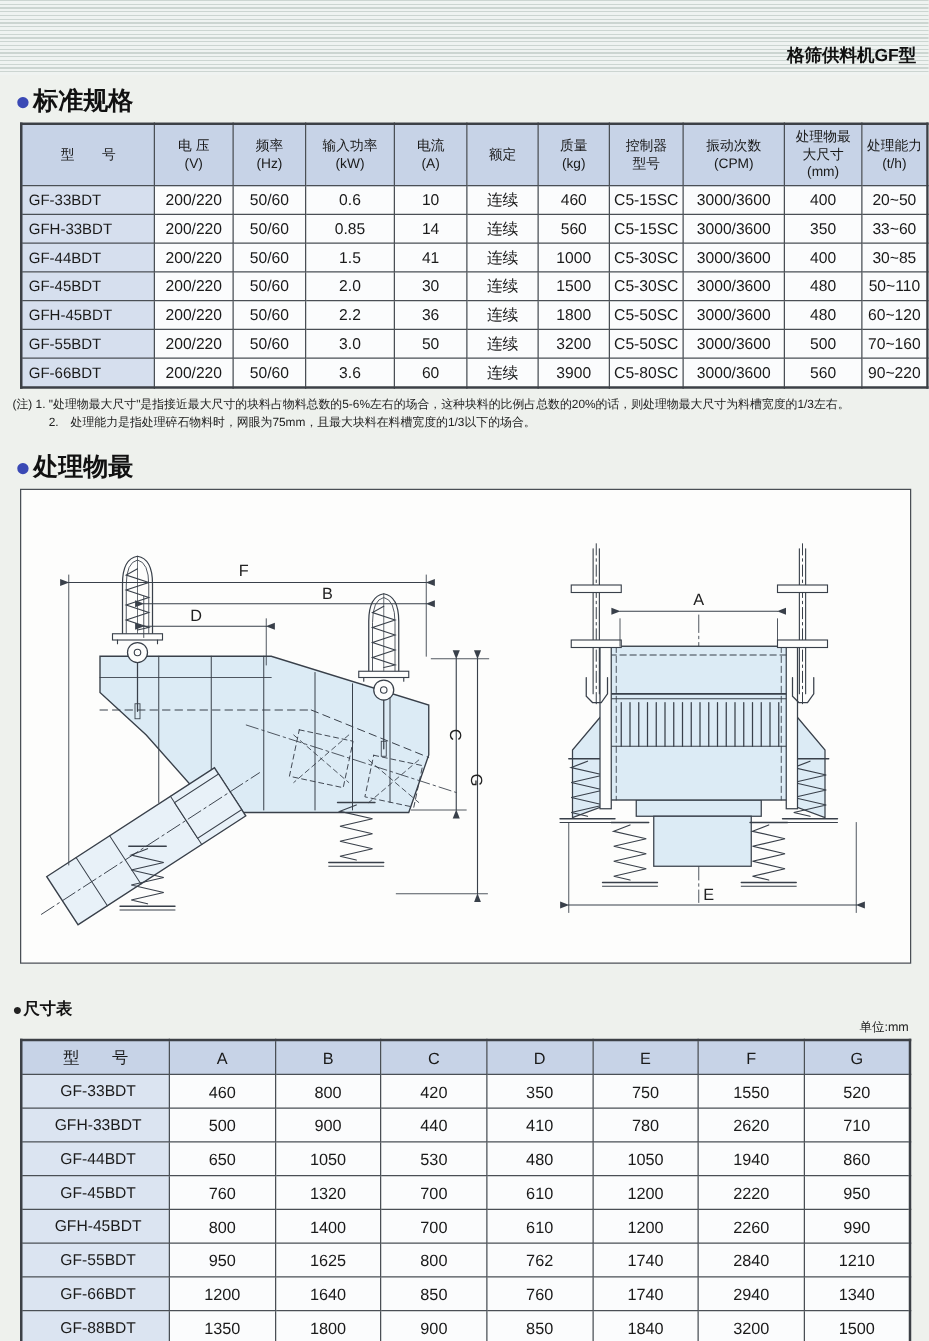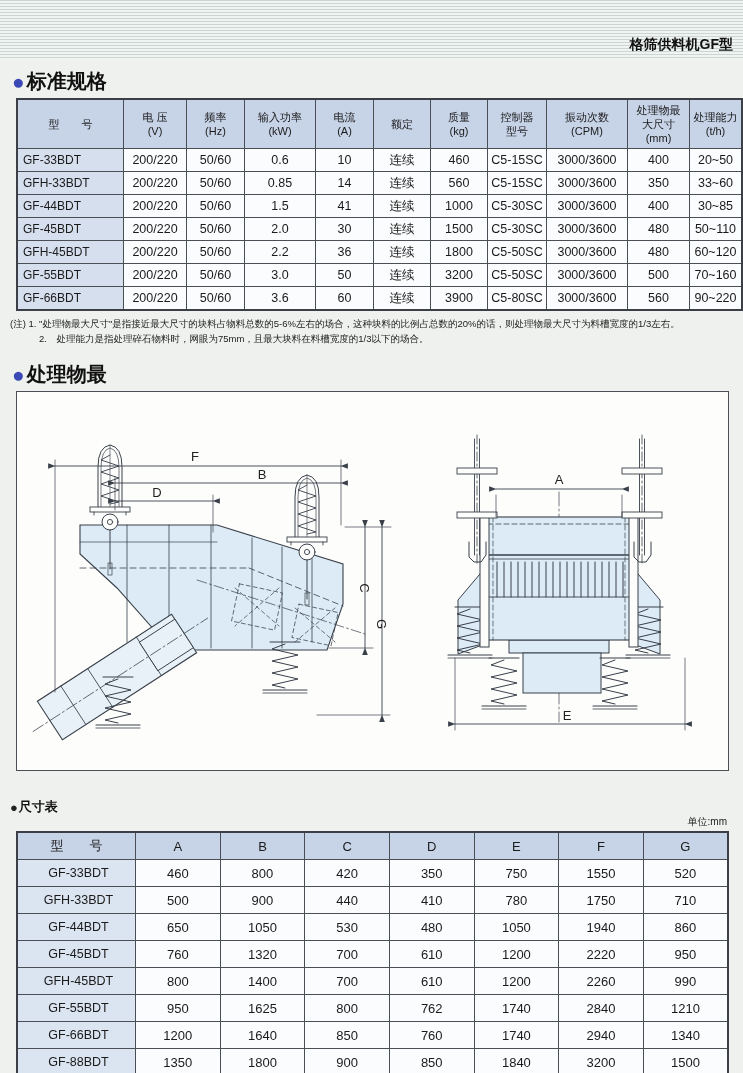--- a/index.html
+++ b/index.html
@@ -382,21 +382,21 @@
           <td>1550</td>
           <td>520</td>
         </tr>
         <tr>
           <td class="model">GFH-33BDT</td>
           <td>500</td>
           <td>900</td>
           <td>440</td>
           <td>410</td>
           <td>780</td>
-          <td>1750</td>
+          <td>2620</td>
           <td>710</td>
         </tr>
         <tr>
           <td class="model">GF-44BDT</td>
           <td>650</td>
           <td>1050</td>
           <td>530</td>
           <td>480</td>
           <td>1050</td>
           <td>1940</td>

